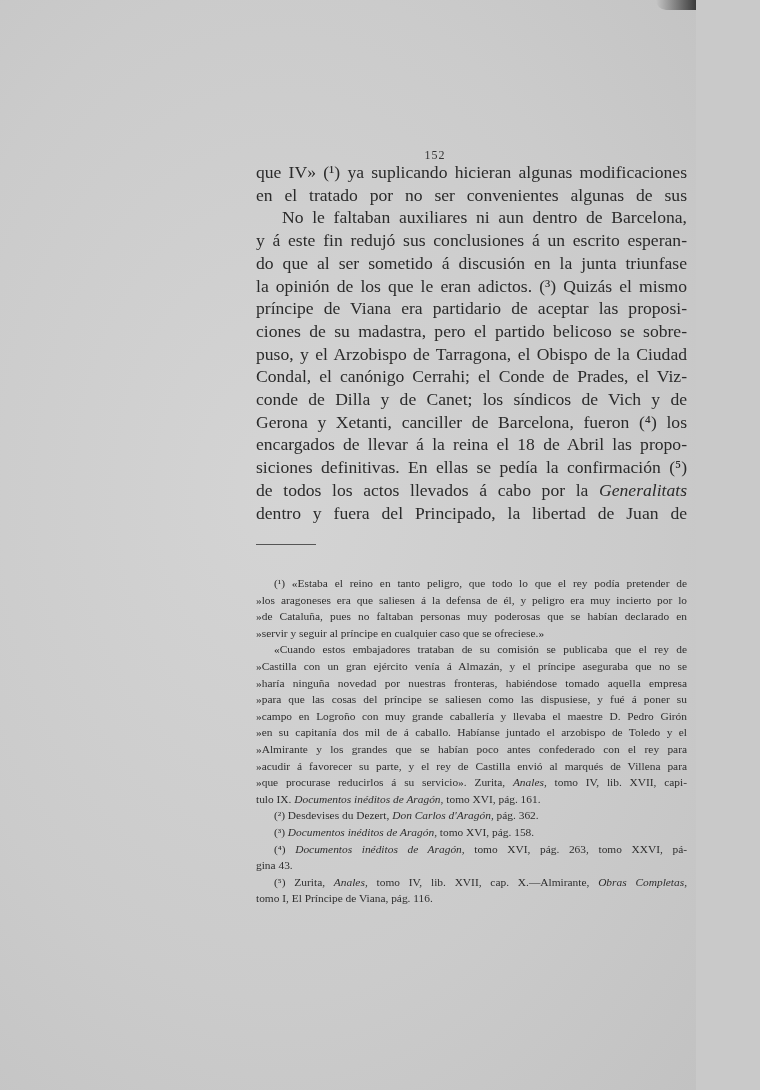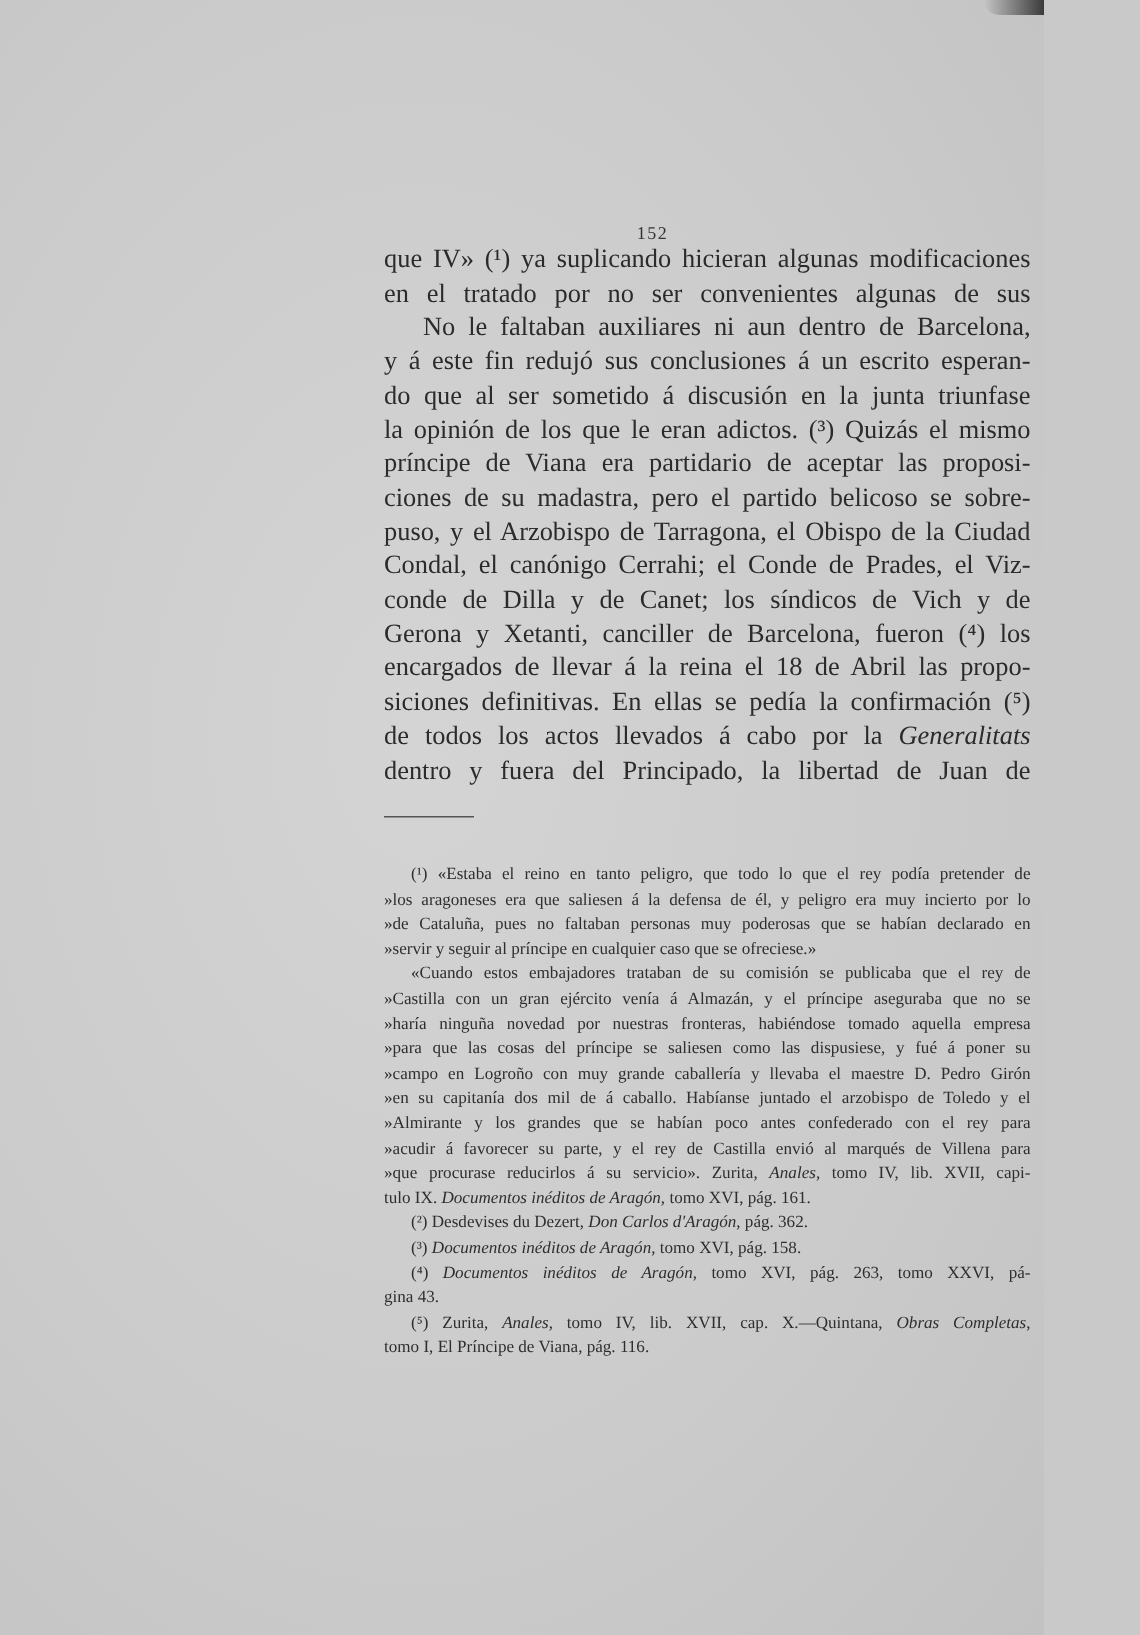--- a/index.html
+++ b/index.html
@@ -98,17 +98,17 @@
         <span class="line indent last"><span>(²)  Desdevises du Dezert, </span><i>Don Carlos d'Aragón</i><span>, pág. 362.</span></span>
       </div>
       <div>
         <span class="line indent last"><span>(³)  </span><i>Documentos inéditos de Aragón</i><span>, tomo XVI, pág. 158.</span></span>
       </div>
       <div>
         <span class="line indent"><span>(⁴)  </span><i>Documentos inéditos de Aragón</i><span>, tomo XVI, pág. 263, tomo XXVI, pá-</span></span>
         <span class="line last">gina 43.</span>
       </div>
       <div>
-        <span class="line indent"><span>(⁵)  Zurita, </span><i>Anales</i><span>, tomo IV, lib. XVII, cap. X.—Quintana, </span><i>Obras Completas</i><span>,</span></span>
+        <span class="line indent"><span>(⁵)  Zurita, </span><i>Anales</i><span>, tomo IV, lib. XVII, cap. X.—Almirante, </span><i>Obras Completas</i><span>,</span></span>
         <span class="line last">tomo I, El Príncipe de Viana, pág. 116.</span>
       </div>
     </div>
 </div>
 
 </body></html>

